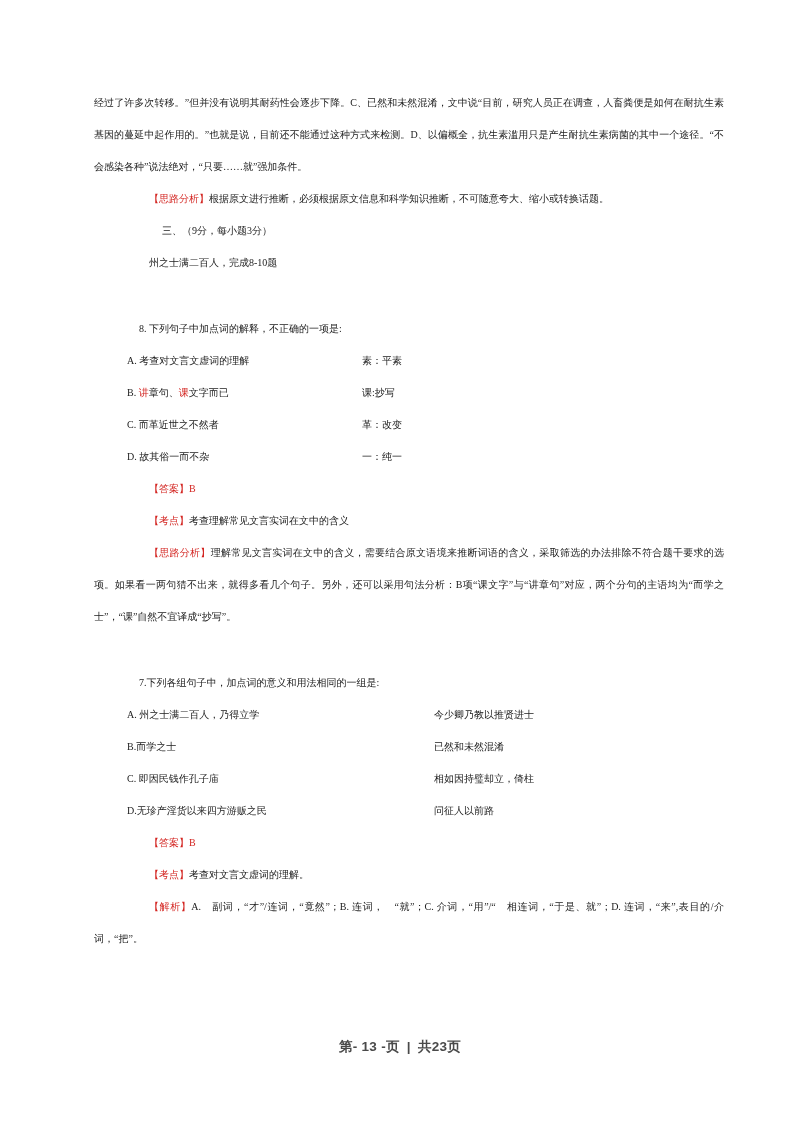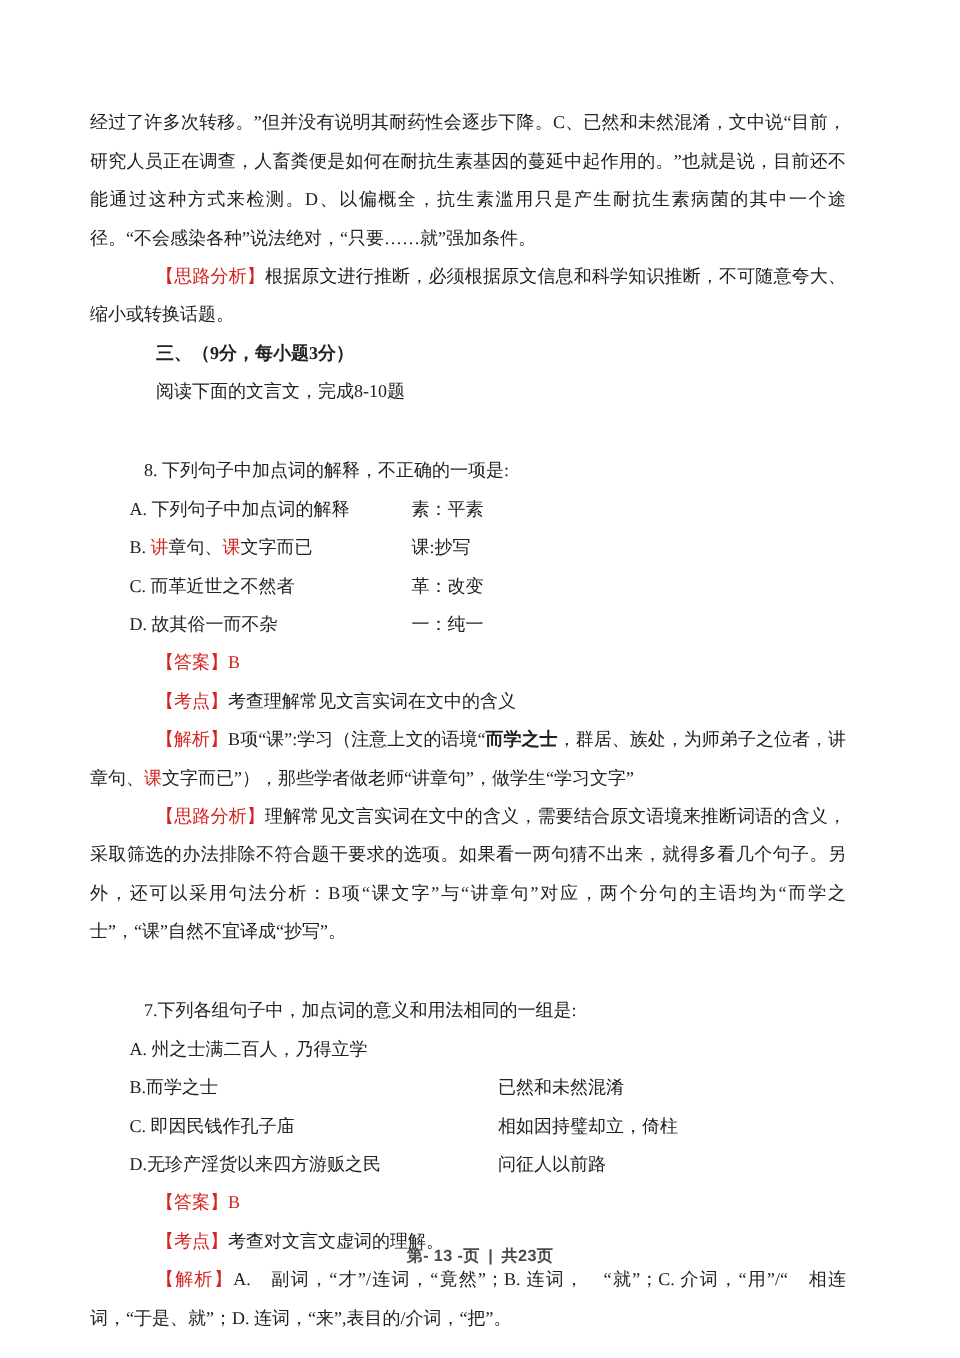--- a/index.html
+++ b/index.html
@@ -7,71 +7,70 @@
     position:relative;
     width:800px; height:1132px;
     margin:0 auto;
     background:var(--page-bg,#ffffff);
     overflow:hidden;
     font-family:"Liberation Serif","DejaVu Serif",serif;
     color:var(--text-color,#212121);
   }
   .doc-body {
     position:absolute;
-    left:75px; top:87px;
+    left:94px; top:87px;
     width:630px;
-    font-size:15px;
+    font-size:10px;
     line-height:32px;
     text-align:justify;
   }
   p.line { margin:0; padding:0; }
   p.line.ind-none { text-indent:0; }
   p.line.ind-std  { text-indent:55px; }
   p.line.ind-q    { text-indent:45px;margin-top:34px; }
   p.heading { font-weight:bold; text-align:left; }
   p.option-row {
     position:relative;
     padding-left:33px;
     text-align:left;
   }
   .opt-right { position:absolute; top:0; white-space:nowrap; }
   .seg.red  { color:var(--accent-red,#d32420); }
-  .seg.bold { font-weight:bold; }
+  .seg.bold { font-weight:normal;margin-left:13px; }
   .footer {
     position:absolute;
     top:1038px; left:0; width:800px;
     text-align:center;
     font-family:"Liberation Sans","DejaVu Sans",sans-serif;
     font-size:13.5px;
     font-weight:600;
     color:var(--footer-color,#4a4a4a);
     letter-spacing:0.3px;
   }
   .footer .sep { margin:0 7px; }
 </style>
 </head>
 <body>
 
 <div class="page">
   <div class="doc-body">
       <p class="line para ind-none"><span class="seg normal">经过了许多次转移。”但并没有说明其耐药性会逐步下降。C、已然和未然混淆，文中说“目前，研究人员正在调查，人畜粪便是如何在耐抗生素基因的蔓延中起作用的。”也就是说，目前还不能通过这种方式来检测。D、以偏概全，抗生素滥用只是产生耐抗生素病菌的其中一个途径。“不会感染各种”说法绝对，“只要……就”强加条件。</span></p>
       <p class="line para ind-std"><span class="seg red">【思路分析】</span><span class="seg normal">根据原文进行推断，必须根据原文信息和科学知识推断，不可随意夸大、缩小或转换话题。</span></p>
       <p class="line heading ind-std"><span class="seg bold">三、（9分，每小题3分）</span></p>
-      <p class="line para ind-std"><span class="seg normal">阅读下面的文言文，完成8-10题</span></p>
+      <p class="line para ind-std"><span class="seg normal">州之士满二百人，完成8-10题</span></p>
       <p class="line question ind-q"><span class="seg normal">8. 下列句子中加点词的解释，不正确的一项是:</span></p>
-      <p class="line option-row"><span class="opt-left"><span class="seg normal">A. 下列句子中加点词的解释</span></span><span class="opt-right" style="left: 268px;"><span class="seg normal">素：平素</span></span></p>
+      <p class="line option-row"><span class="opt-left"><span class="seg normal">A. 考查对文言文虚词的理解</span></span><span class="opt-right" style="left: 268px;"><span class="seg normal">素：平素</span></span></p>
       <p class="line option-row"><span class="opt-left"><span class="seg normal">B. </span><span class="seg red">讲</span><span class="seg normal">章句、</span><span class="seg red">课</span><span class="seg normal">文字而已</span></span><span class="opt-right" style="left: 268px;"><span class="seg normal">课:抄写</span></span></p>
       <p class="line option-row"><span class="opt-left"><span class="seg normal">C. 而革近世之不然者</span></span><span class="opt-right" style="left: 268px;"><span class="seg normal">革：改变</span></span></p>
       <p class="line option-row"><span class="opt-left"><span class="seg normal">D. 故其俗一而不杂</span></span><span class="opt-right" style="left: 268px;"><span class="seg normal">一：纯一</span></span></p>
       <p class="line para ind-std"><span class="seg red">【答案】B</span></p>
       <p class="line para ind-std"><span class="seg red">【考点】</span><span class="seg normal">考查理解常见文言实词在文中的含义</span></p>
-      <p class="line para ind-std"><span class="seg red">【解析】</span><span class="seg normal">B项“课”:学习（注意上文的语境“</span><span class="seg bold">而学之士</span><span class="seg normal">，群居、族处，为师弟子之位者，讲章句、</span><span class="seg red">课</span><span class="seg normal">文字而已”），那些学者做老师“讲章句”，做学生“学习文字”</span></p>
       <p class="line para ind-std"><span class="seg red">【思路分析】</span><span class="seg normal">理解常见文言实词在文中的含义，需要结合原文语境来推断词语的含义，采取筛选的办法排除不符合题干要求的选项。如果看一两句猜不出来，就得多看几个句子。另外，还可以采用句法分析：B项“课文字”与“讲章句”对应，两个分句的主语均为“而学之士”，“课”自然不宜译成“抄写”。</span></p>
       <p class="line question ind-q"><span class="seg normal">7.下列各组句子中，加点词的意义和用法相同的一组是:</span></p>
-      <p class="line option-row"><span class="opt-left"><span class="seg normal">A. 州之士满二百人，乃得立学</span></span></p>
+      <p class="line option-row"><span class="opt-left"><span class="seg normal">A. 州之士满二百人，乃得立学</span></span><span class="opt-right" style="left: 340px;"><span class="seg normal">今少卿乃教以推贤进士</span></span></p>
       <p class="line option-row"><span class="opt-left"><span class="seg normal">B.而学之士</span></span><span class="opt-right" style="left: 340px;"><span class="seg normal">已然和未然混淆</span></span></p>
       <p class="line option-row"><span class="opt-left"><span class="seg normal">C. 即因民钱作孔子庙</span></span><span class="opt-right" style="left: 340px;"><span class="seg normal">相如因持璧却立，倚柱</span></span></p>
       <p class="line option-row"><span class="opt-left"><span class="seg normal">D.无珍产淫货以来四方游贩之民</span></span><span class="opt-right" style="left: 340px; text-align: center;"><span class="seg normal">问征人以前路</span></span></p>
       <p class="line para ind-std"><span class="seg red">【答案】B</span></p>
       <p class="line para ind-std"><span class="seg red">【考点】</span><span class="seg normal">考查对文言文虚词的理解。</span></p>
       <p class="line para ind-std"><span class="seg red">【解析】</span><span class="seg normal">A.　副词，“才”/连词，“竟然”；B. 连词，　“就”；C. 介词，“用”/“　相连词，“于是、就”；D. 连词，“来”,表目的/介词，“把”。</span></p>
     </div>
   <div class="footer">
     <span>第- 13 -页</span><span class="sep">|</span><span>共23页</span>
   </div>

